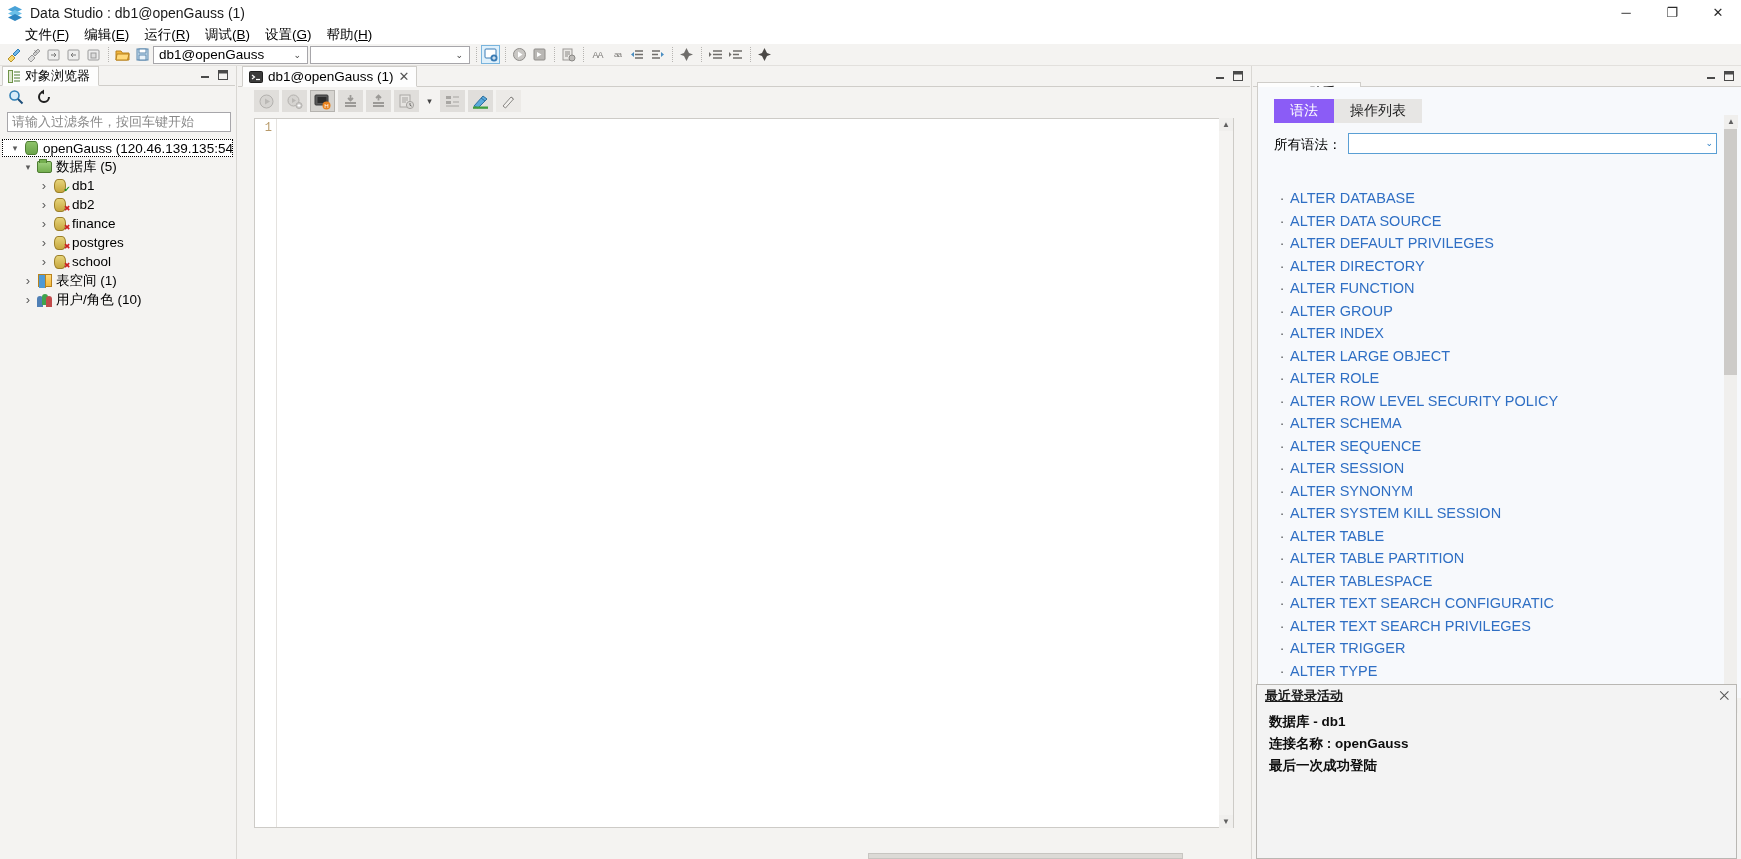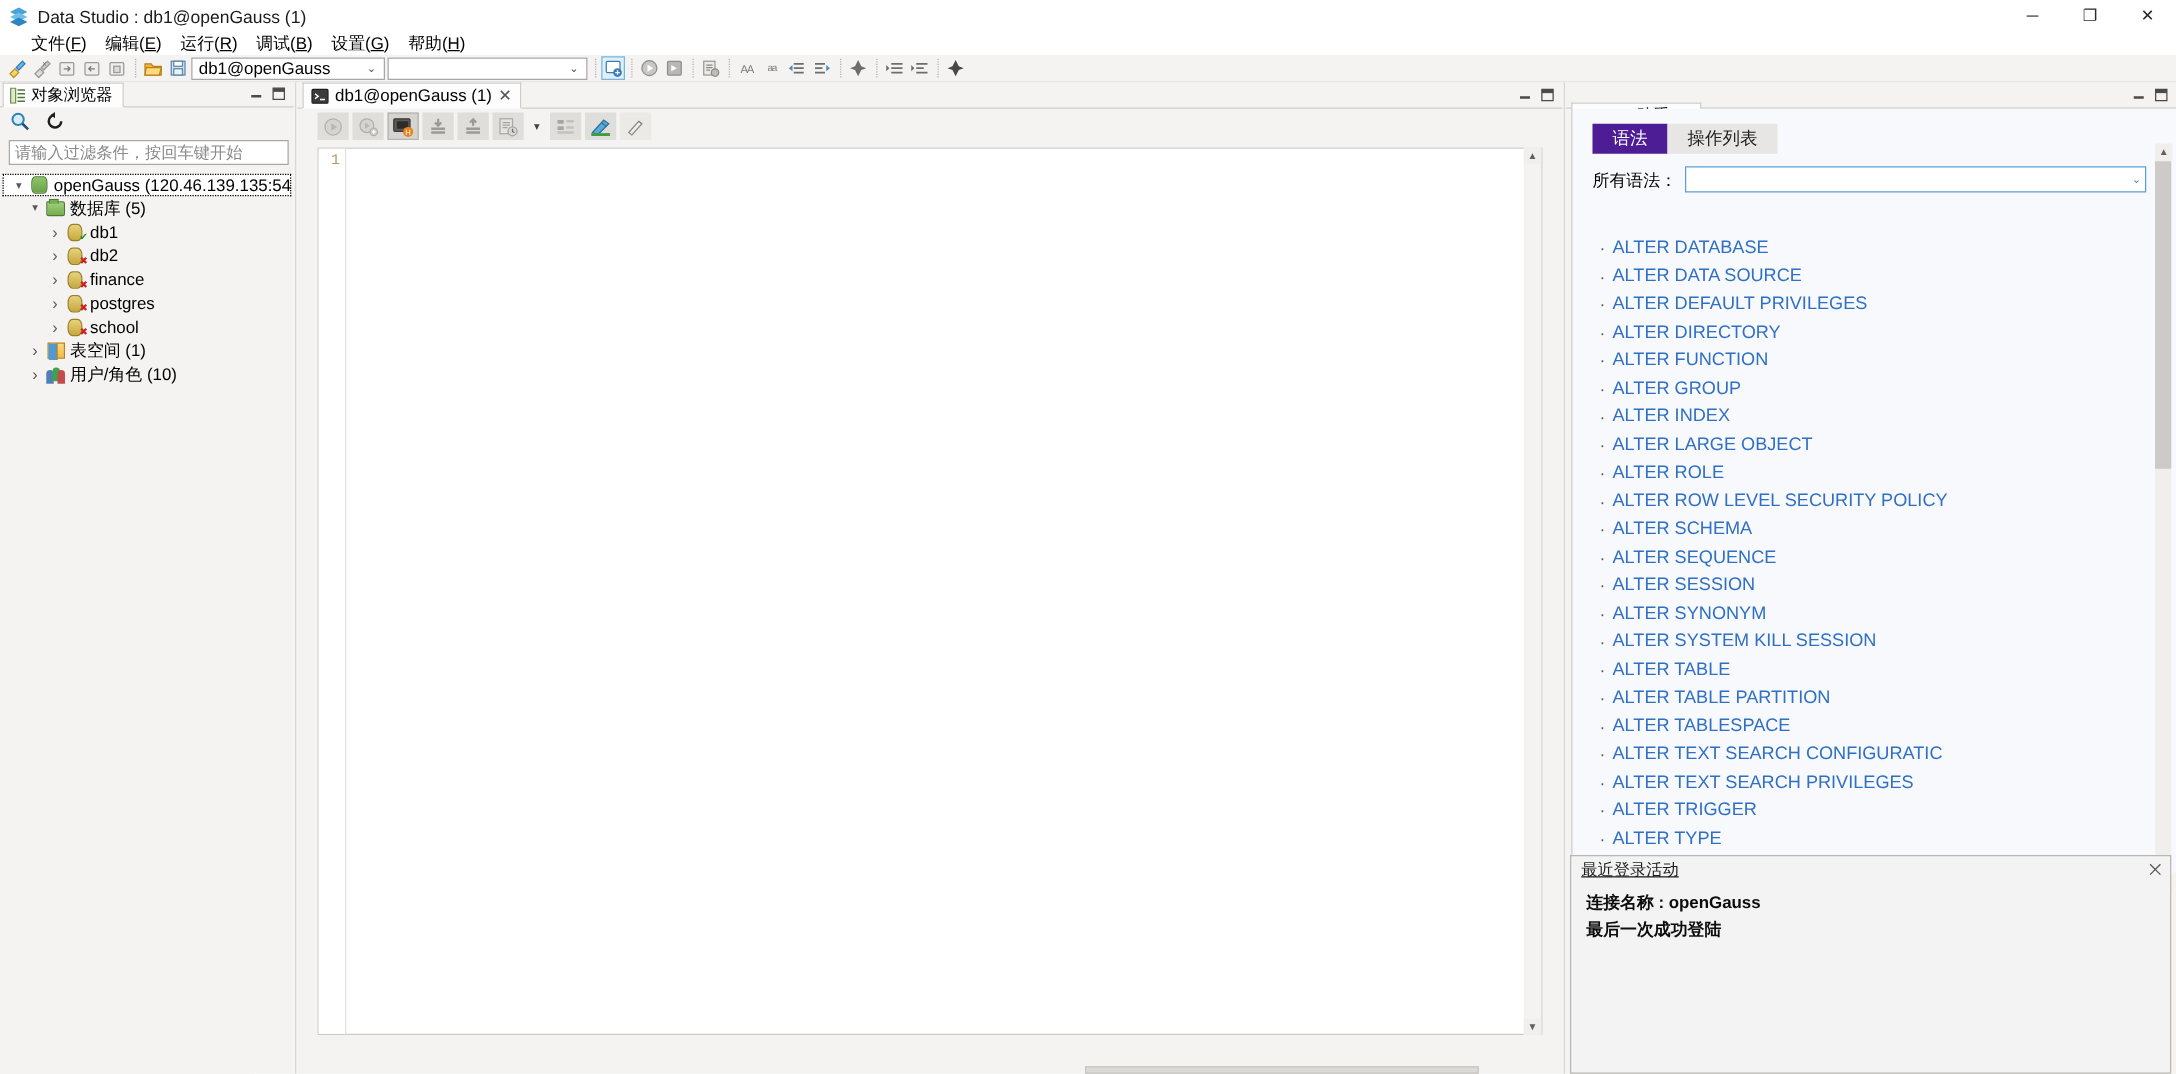--- a/index.html
+++ b/index.html
@@ -278,21 +278,21 @@
     background: #f7f9fc;
     border-left: 1px solid #cfcdc9;
   }
   .seg-row { display: flex; padding: 12px 0 0 16px; gap: 0; }
   .seg {
     height: 24px; padding: 0 16px;
     display: flex; align-items: center; justify-content: center;
     font-size: 14px; color: #1d1d1d; background: #e7e6e4;
     cursor: default;
   }
-  .seg.active { background: #4c1d95; color: #ffffff; }
+  .seg.active { background: #8b5cf6; color: #ffffff; }
   .syn-row {
     display: flex; align-items: flex-end;
     padding: 10px 0 0 16px; gap: 6px;
   }
   .syn-label { font-size: 13.5px; white-space: nowrap; }
   .syn-combo {
     flex: 1; height: 21px; margin-right: 24px;
     background: #fff; border: 1px solid #5a9fd4;
     position: relative;
   }
@@ -330,21 +330,21 @@
     position: absolute; left: 1256px; top: 684px;
     width: 481px; height: 175px;
     background: #f3f3f3;
     border: 1px solid #b9b7b3;
   }
   .lp-header {
     height: 21px; display: flex; align-items: center;
     padding: 0 6px 0 8px; position: relative;
   }
   .lp-title {
-    font-size: 13px; font-weight: normal; color: #1a1a1a;
+    font-size: 13px; font-weight: bold; color: #1a1a1a;
     text-decoration: underline;
   }
   .lp-close {
     position: absolute; right: 7px; top: 4px;
     font-size: 12px; color: #555;
   }
   .lp-body { padding: 5px 0 0 12px; }
   .lp-line {
     font-size: 13.5px; font-weight: bold; color: #0d0d0d;
     line-height: 22px; white-space: nowrap;
@@ -887,16 +887,17 @@
     </div>
   </div>
 </div>
 
 <div class="login-pop">
   <div class="lp-header">
     <span class="lp-title">最近登录活动</span>
     <span class="lp-close">⨉</span>
   </div>
   <div class="lp-body">
+    <div class="lp-line">数据库 - db1</div>
     <div class="lp-line">连接名称 : openGauss</div>
     <div class="lp-line">最后一次成功登陆</div>
   </div>
 </div>
 
 </body></html>

